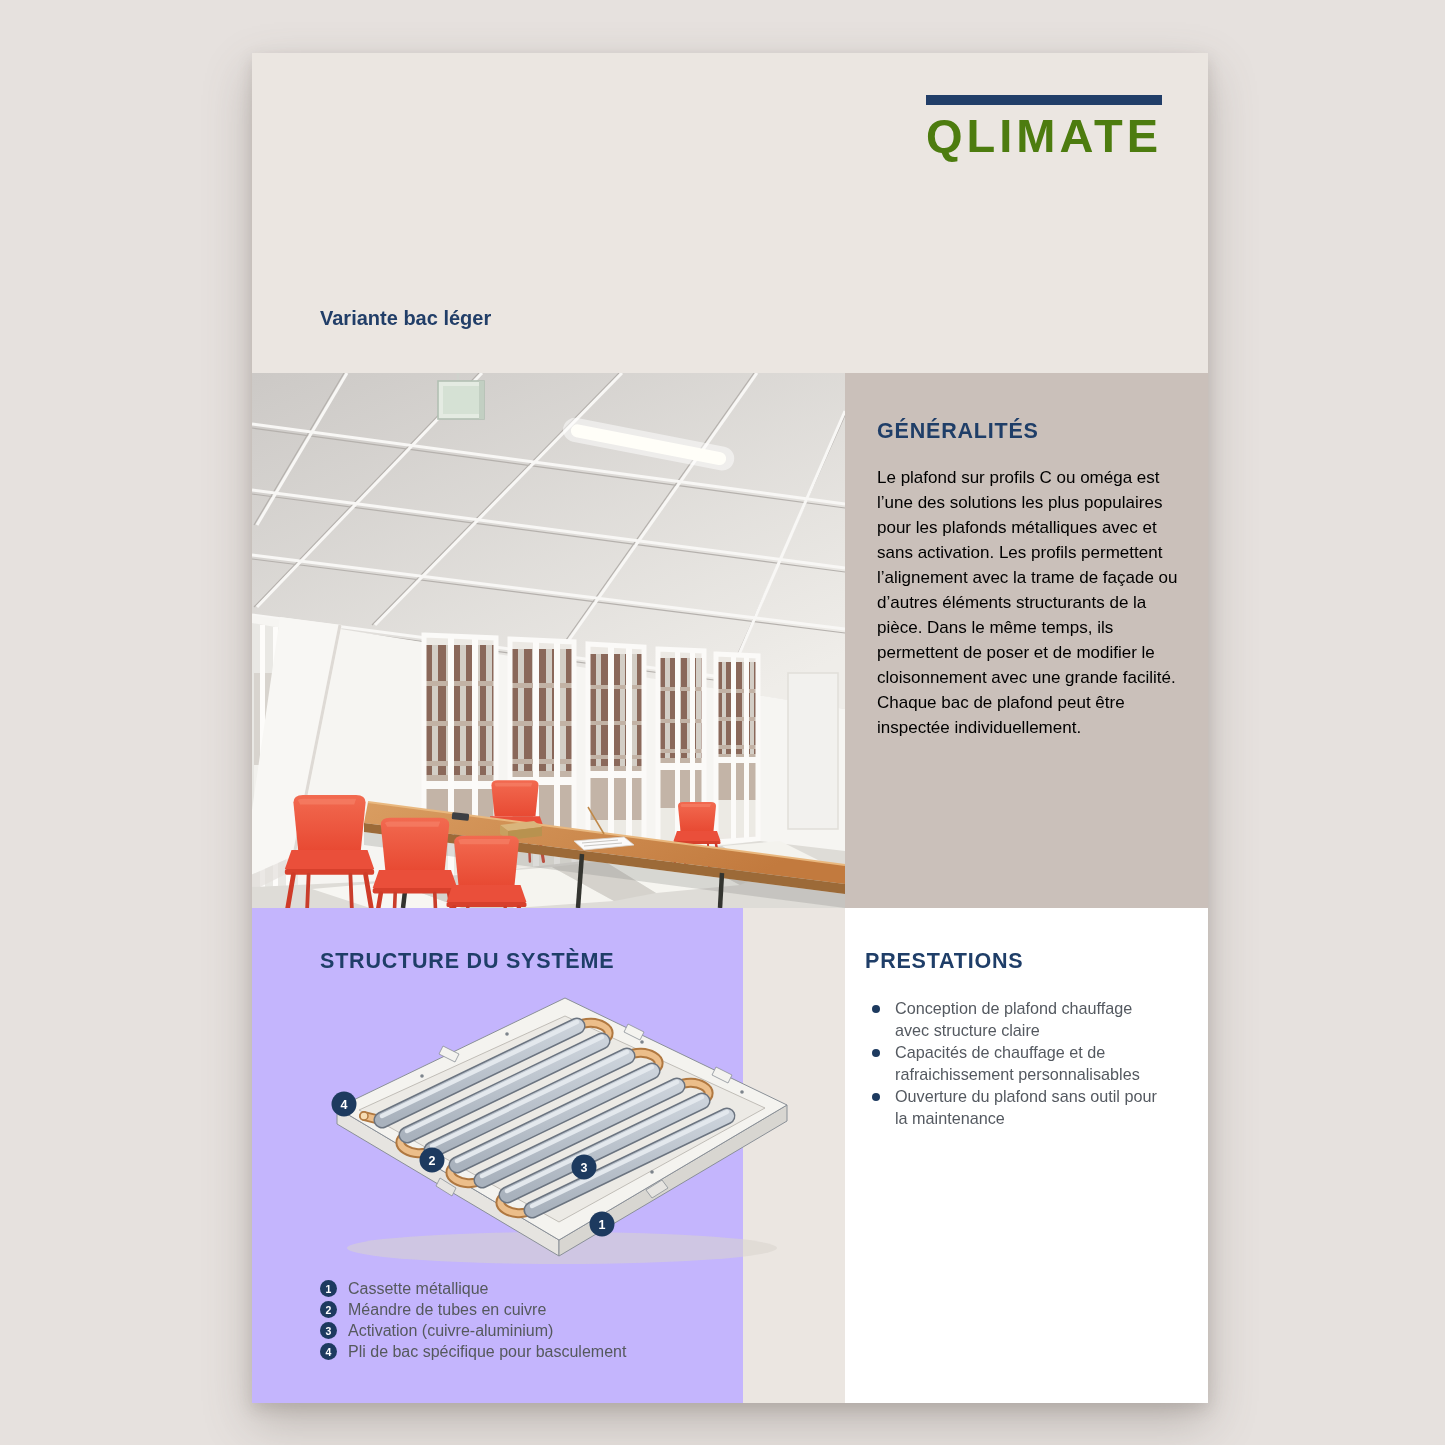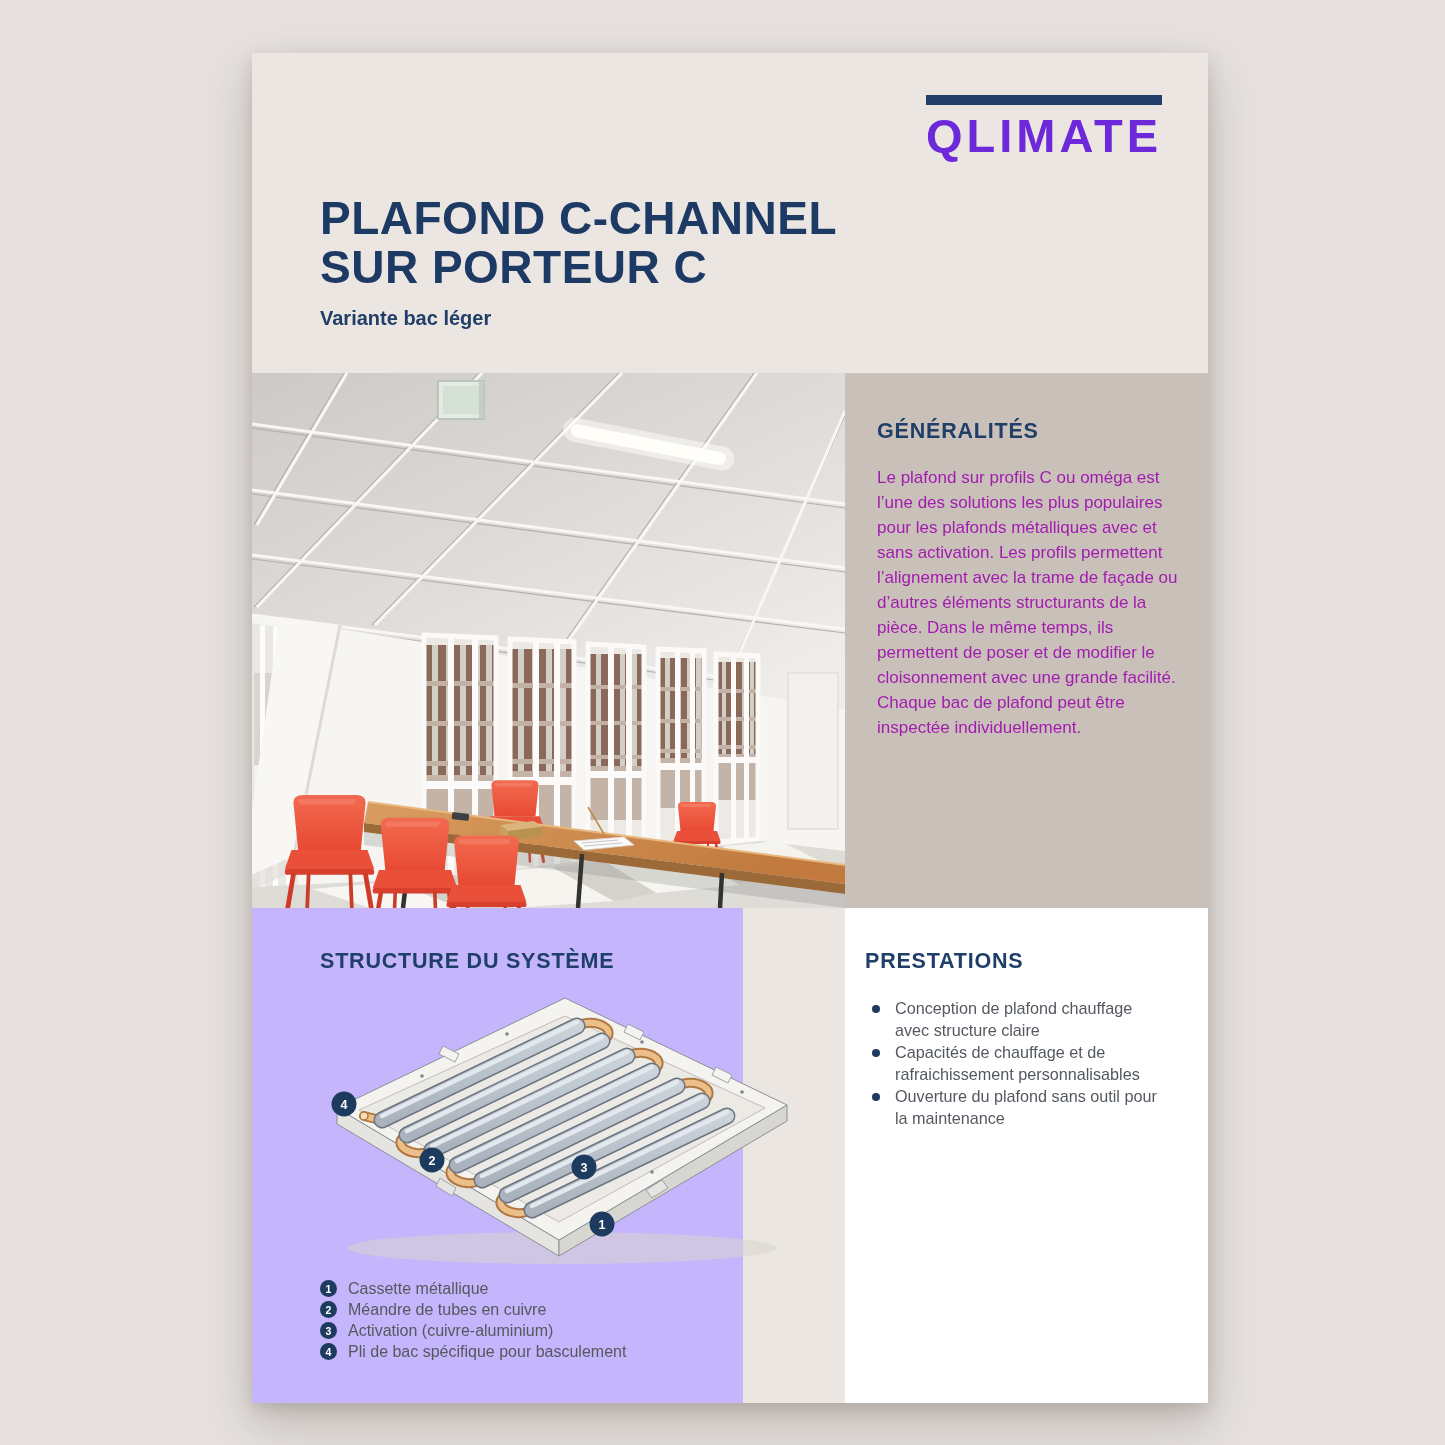--- a/index.html
+++ b/index.html
@@ -4,31 +4,31 @@
 <style>
   html,body{margin:0;padding:0;background:#e6e1de;}
   .stage{position:relative;width:1445px;height:1445px;background:#e6e1de;overflow:hidden;
          font-family:"Liberation Sans",sans-serif;}
   .card{position:absolute;left:252px;top:53px;width:956px;height:1350px;background:#ebe6e1;
         box-shadow:0 20px 45px rgba(95,85,78,.30),0 6px 14px rgba(95,85,78,.18);}
   
   .header{position:absolute;left:0;top:0;width:956px;height:320px;background:#ebe6e1;}
   .logo{position:absolute;right:46px;top:42px;display:inline-block;text-align:left;}
   .logo-bar{height:10px;width:100%;background:#213e68;margin-bottom:7px;}
-  .logo-text{font-size:47px;font-weight:bold;color:#6d28d9;letter-spacing:4px;line-height:1;
+  .logo-text{font-size:47px;font-weight:bold;color:#4d7c0f;letter-spacing:4px;line-height:1;
              white-space:nowrap;text-align:right;}
   .title{position:absolute;left:68px;top:141px;font-size:46px;font-weight:bold;color:#1d3a64;
          line-height:49px;letter-spacing:.5px;}
   .subtitle{position:absolute;left:68px;top:254px;font-size:20px;font-weight:bold;color:#213e68;}
   
   .photo{position:absolute;left:0;top:320px;width:593px;height:535px;overflow:hidden;background:#dcd9d5;}
   .aside{position:absolute;left:593px;top:320px;width:363px;height:535px;background:#cac0ba;
          box-sizing:border-box;padding:46px 28px 0 32px;}
   .h-small{font-size:21.5px;font-weight:bold;color:#1f3e68;letter-spacing:.8px;margin:0;}
-  .aside p{margin:21px 0 0 0;width:302px;font-size:17px;line-height:25px;color:#a21caf;}
+  .aside p{margin:21px 0 0 0;width:302px;font-size:17px;line-height:25px;color:#000000;}
   
   .bottom-left{position:absolute;left:0;top:855px;width:491px;height:495px;background:#c4b5fd;}
   .bottom-right{position:absolute;left:593px;top:855px;width:363px;height:495px;background:#ffffff;
                 box-sizing:border-box;padding:41px 26px 0 20px;}
   .structure-h{position:absolute;left:68px;top:41px;}
   .diagram{position:absolute;left:70px;top:82px;}
   .legend{position:absolute;left:68px;top:370px;}
   .legend-row{display:flex;align-items:center;height:21px;}
   .legend-num{width:17px;height:17px;border-radius:50%;background:#1d3a5f;color:#fff;
               font-size:10.5px;font-weight:bold;display:flex;align-items:center;justify-content:center;
@@ -43,24 +43,20 @@
 </head>
 <body>
 
 <div class="stage">
   <div class="card">
 
     <div class="header">
       <div class="logo">
         <div class="logo-bar"></div>
         <div class="logo-text">QLIMATE</div>
-      </div>
-      <div class="title">
-        <div>PLAFOND C-CHANNEL</div>
-        <div>SUR PORTEUR C</div>
       </div>
       <div class="subtitle">Variante bac léger</div>
     </div>
 
     <div class="photo">
       <svg width="593" height="535" viewBox="0 0 593 535">
         <defs>
           <linearGradient id="ceilGrad" x1="0" y1="0" x2="0.8" y2="1">
             <stop offset="0" stop-color="#ccc9c6"></stop>
               <stop offset="1" stop-color="#efede9"></stop>

